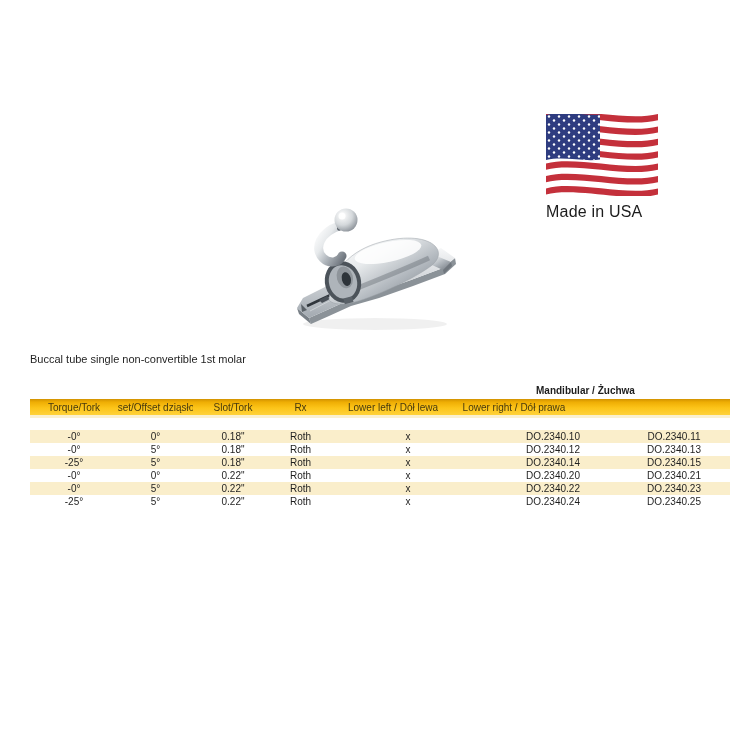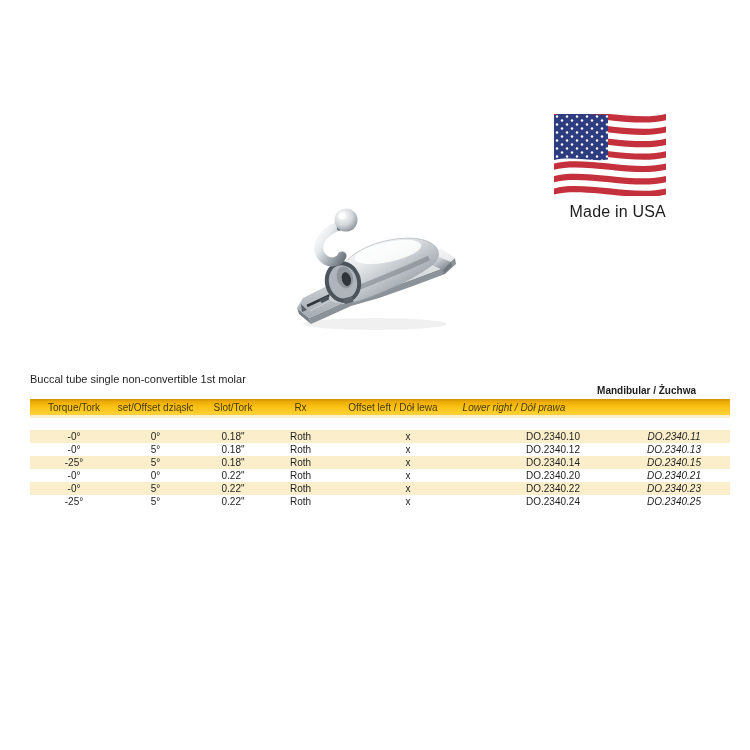--- a/index.html
+++ b/index.html
@@ -1,41 +1,41 @@
 <!DOCTYPE html>
 <html><head>
 <meta charset="utf-8">
 <style>
   html,body{margin:0;padding:0;background:#ffffff;}
   body{width:750px;height:750px;font-family:"Liberation Sans",sans-serif;}
   .page{position:relative;width:750px;height:750px;background:#ffffff;overflow:hidden;}
   .abs{position:absolute;}
 
   
-  .flag-wrap{left:546px;top:114px;width:120px;text-align:right;}
+  .flag-wrap{left:546px;top:114px;width:120px;text-align:left;}
   .made-in{margin-top:3px;font-size:16px;color:#1c1c1c;letter-spacing:0.2px;}
 
   
-  .titles{left:30px;top:372px;font-size:11px;line-height:15px;color:#242424;}
+  .titles{left:30px;top:352px;font-size:11px;line-height:15px;color:#242424;}
 
   
-  .mandibular{left:536px;top:385px;width:160px;text-align:right;font-size:10px;font-weight:bold;color:#1d1d1d;}
+  .mandibular{left:536px;top:385px;width:160px;text-align:left;font-size:10px;font-weight:bold;color:#1d1d1d;}
 
   
   .table{left:30px;top:399px;width:700px;}
   .hdr-row{display:flex;height:16px;background:linear-gradient(180deg,#d29200 0%,#efae04 20%,#fcc418 55%,#ffd23a 100%);}
   .hdr-cell{display:flex;align-items:center;justify-content:center;font-size:10px;color:#46390f;white-space:nowrap;overflow:hidden;text-align:right;}
   .strip{height:3px;background:#faf0d0;}
   .gap{height:12px;background:#ffffff;}
   .t-row{display:flex;height:13px;background:#ffffff;}
   .t-row.odd{background:#faeecb;}
   .t-cell{display:flex;align-items:center;justify-content:center;font-size:10px;color:#1f1f1f;white-space:nowrap;}
 
   .col0{width:88px;}.col1{width:75px;}.col2{width:80px;}.col3{width:55px;}
-  .col4{width:160px;}.col5{width:130px;}.col6{width:112px;font-style:italic;}
+  .col4{width:160px;}.col5{width:130px;}.col6{width:112px;}
 </style>
 </head>
 <body>
 
 <div class="page">
 
   <div class="abs flag-wrap">
     <svg width="112" height="82" viewBox="0 0 112 82">
       <g fill="#c4303b">
         <path d="M0,0 C30,-8 80,8 112,0 L112,6.2 C80,14.2 30,-1.8 0,6.2 Z"></path>
@@ -115,21 +115,21 @@
   </div>
 
   <div class="abs mandibular">Mandibular / Żuchwa</div>
 
   <div class="abs table">
     <div class="hdr-row">
       <div class="hdr-cell col0">Torque/Tork</div>
       <div class="hdr-cell col1">Offset/Offset dziąsłowy</div>
       <div class="hdr-cell col2">Slot/Tork</div>
       <div class="hdr-cell col3">Rx</div>
-      <div class="hdr-cell col5">Offset left / Dół lewa</div>
+      <div class="hdr-cell col5">Lower left / Dół lewa</div>
       <div class="hdr-cell col6">Lower right / Dół prawa</div>
     </div>
     <div class="strip"></div>
     <div class="gap"></div>
     <div id="rows">
         <div class="t-row odd">
           <div class="t-cell col0">-0°</div>
           <div class="t-cell col1">0°</div>
           <div class="t-cell col2">0.18"</div>
           <div class="t-cell col3">Roth</div>

